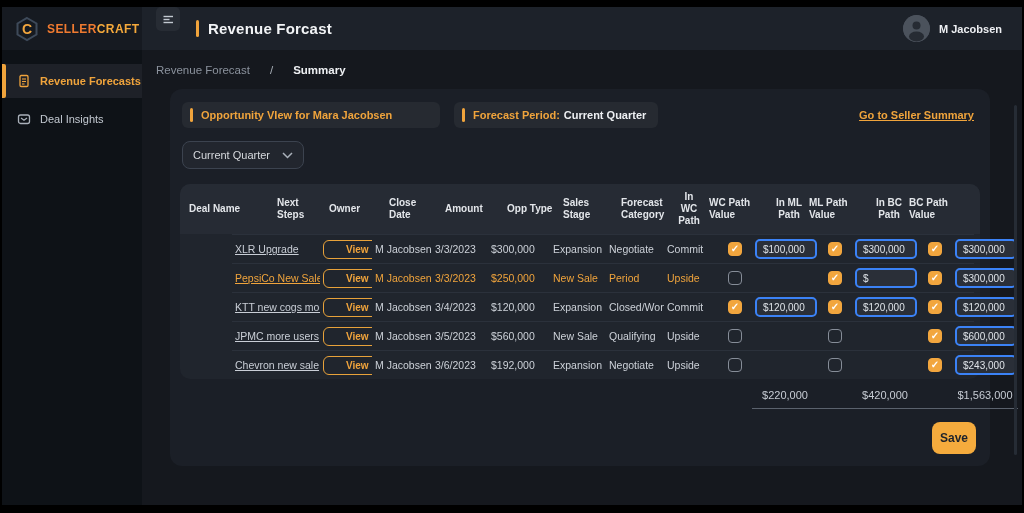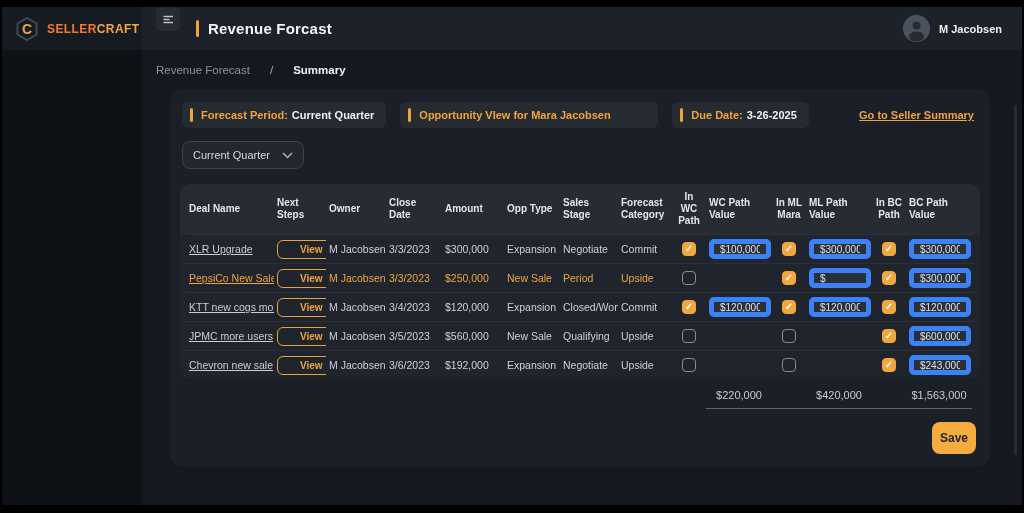--- a/index.html
+++ b/index.html
@@ -47,36 +47,36 @@
   .chip-bar { width:3px; height:14px; background:#f0a43c; border-radius:2px; flex-shrink:0; }
   .chip-accent { color:#f0a43c; }
   .chip-label { color:#f0a43c; margin-right:4px; }
   .chip-value { color:#eef0f3; }
   .chip.wide { flex:0 0 258px; }
   .seller-link { margin-left:auto; color:#f0a43c; font-size:11px; font-weight:bold; text-decoration:underline; cursor:pointer; padding-right:4px; }
 
   .select-row { margin-top:13px; padding:0 2px; }
   .select { width:122px; height:28px; background:#22262e; border:1px solid #3c434f; border-radius:8px; display:flex; align-items:center; justify-content:space-between; padding:0 10px; font-size:11px; color:#d6d9dd; cursor:pointer; }
 
-  .tgrid { display:grid; grid-template-columns:88px 52px 60px 56px 62px 56px 58px 54px 34px 66px 34px 66px 34px 66px; align-items:center; }
+  .tgrid { display:grid; grid-template-columns:88px 52px 60px 56px 62px 56px 58px 54px 34px 66px 34px 66px 34px 66px; align-items:center;margin-left:46px; }
   .table-box { margin-top:15px; background:#20252d; border-radius:10px; padding:0 6px; }
   .thead { min-height:36px; background:#262b34; margin:0 -6px; border-radius:10px 10px 0 0; padding:5px 6px; }
   .th { font-size:10px; font-weight:bold; color:#e3e6ea; line-height:1.2; padding:2px 3px; }
   .th.center { text-align:center; }
   .trow { height:29px; border-top:1px solid #2b313b; }
   .trow:first-of-type { border-top:none; }
   .cell { font-size:10.5px; color:#ccd1d8; padding:0 3px; white-space:nowrap; overflow:hidden; }
   .cell.center { text-align:center; }
   .deal-link { color:#c9ced6; text-decoration:underline; cursor:pointer; }
   .trow.hl .cell, .trow.hl .deal-link { color:#f0a43c; }
   .view-btn { background:transparent; border:1px solid #e8a23a; color:#f0a43c; font-size:10px; font-weight:bold; border-radius:6px; padding:3px 22px; cursor:pointer; font-family:inherit; }
   .cb { display:inline-flex; width:14px; height:14px; border:1.5px solid #868d98; border-radius:4px; background:transparent; cursor:pointer; vertical-align:middle; }
   .cb.checked { background:#f2a63e; border-color:#f2a63e; }
   .cb.checked::after { content:"\2713"; margin:auto; color:#fff; font-size:10px; font-weight:bold; line-height:1; }
-  .val-input { width:62px; height:20px; background:#2a2f38; border:5px solid #3b82f6; border-radius:5px; color:#dfe3e8; font-size:10px; padding:0 6px; font-family:inherit; }
+  .val-input { width:62px; height:20px; background:#2a2f38; border:2px solid #3b82f6; border-radius:5px; color:#dfe3e8; font-size:10px; padding:0 6px; font-family:inherit; }
 
   .totals-row { margin-top:10px; padding:0 6px; }
   .total-cell { font-size:11px; color:#c7ccd4; text-align:center; padding-bottom:7px; }
   .tline { border-bottom:1px solid #5b626d; height:100%; padding-bottom:7px; }
   .totals-row .tgrid > div { align-self:stretch; display:flex; align-items:flex-start; justify-content:center; }
 
   .save-row { display:flex; justify-content:flex-end; margin-top:13px; padding-right:4px; }
   .save-btn { background:#f5ab3d; color:#1d222b; border:none; border-radius:8px; font-size:12px; font-weight:bold; padding:9px 8px; cursor:pointer; font-family:inherit; }
 
   .scroll-edge { position:absolute; right:5px; top:55px; bottom:50px; width:3px; background:#262c35; border-radius:2px; }
@@ -92,20 +92,38 @@
       <span class="logo-hex">
         <svg viewBox="0 0 26 26" width="26" height="26">
           <polygon points="13,2 22.5,7.5 22.5,18.5 13,24 3.5,18.5 3.5,7.5" fill="none" stroke="#3e4a5a" stroke-width="2"></polygon>
         </svg>
         <span class="logo-c">C</span>
       </span>
       <span class="brand">
         <span class="p1">SELLER</span><span class="p2">CRAFT</span>
       </span>
     </div>
+    <div class="nav">
+      <div class="nav-item active">
+        <svg width="14" height="14" viewBox="0 0 14 14">
+          <rect x="3" y="1.5" width="8" height="11" rx="1.2" fill="none" stroke="#f0a43c" stroke-width="1.3"></rect>
+          <line x1="5" y1="5" x2="9" y2="5" stroke="#f0a43c" stroke-width="1.1"></line>
+          <line x1="5" y1="7.5" x2="9" y2="7.5" stroke="#f0a43c" stroke-width="1.1"></line>
+          <line x1="5" y1="10" x2="7.5" y2="10" stroke="#f0a43c" stroke-width="1.1"></line>
+        </svg>
+        <span>Revenue Forecasts</span>
+      </div>
+      <div class="nav-item">
+        <svg width="14" height="14" viewBox="0 0 14 14">
+          <rect x="1.5" y="3" width="11" height="8.5" rx="2" fill="none" stroke="#aab1ba" stroke-width="1.3"></rect>
+          <polyline points="4,6 7,8.2 10,6" fill="none" stroke="#aab1ba" stroke-width="1.2"></polyline>
+        </svg>
+        <span>Deal Insights</span>
+      </div>
+    </div>
   </div>
 
   <div class="right-side">
     <div class="topbar">
       <button class="menu-btn">
         <svg width="13" height="13" viewBox="0 0 13 13">
           <line x1="1.5" y1="3.5" x2="11" y2="3.5" stroke="#c3c9d1" stroke-width="1.4"></line>
           <line x1="1.5" y1="6.5" x2="7.5" y2="6.5" stroke="#c3c9d1" stroke-width="1.4"></line>
           <line x1="1.5" y1="9.5" x2="11" y2="9.5" stroke="#c3c9d1" stroke-width="1.4"></line>
         </svg>
@@ -129,31 +147,27 @@
     <div class="main">
       <div class="breadcrumb">
         <span class="bc-parent">Revenue Forecast</span>
         <span class="bc-sep">/</span>
         <span class="bc-current">Summary</span>
       </div>
 
       <div class="panel">
 
         <div class="chips-row">
+          <div class="chip wide">
+            <span class="chip-bar"></span>
+            <span class="chip-accent">Opportunity VIew for Mara Jacobsen</span>
+          </div>
           <div class="chip">
             <span class="chip-bar"></span>
             <span><span class="chip-label">Forecast Period:</span><span class="chip-value">Current Quarter</span></span>
-          </div>
-          <div class="chip wide">
-            <span class="chip-bar"></span>
-            <span class="chip-accent">Opportunity VIew for Mara Jacobsen</span>
-          </div>
-          <div class="chip">
-            <span class="chip-bar"></span>
-            <span><span class="chip-label">Due Date:</span><span class="chip-value">3-26-2025</span></span>
           </div>
           <a class="seller-link">Go to Seller Summary</a>
         </div>
 
         <div class="select-row">
           <div class="select">
             <span>Current Quarter</span>
             <svg width="11" height="7" viewBox="0 0 11 7">
               <polyline points="1,1 5.5,5.5 10,1" fill="none" stroke="#aab1ba" stroke-width="1.5"></polyline>
             </svg>
@@ -165,21 +179,21 @@
             <div class="th">Deal Name</div>
             <div class="th">Next Steps</div>
             <div class="th">Owner</div>
             <div class="th">Close Date</div>
             <div class="th">Amount</div>
             <div class="th">Opp Type</div>
             <div class="th">Sales Stage</div>
             <div class="th">Forecast Category</div>
             <div class="th center">In WC Path</div>
             <div class="th">WC Path Value</div>
-            <div class="th center">In ML Mara</div>
+            <div class="th center">In ML Path</div>
             <div class="th">ML Path Value</div>
             <div class="th center">In BC Path</div>
             <div class="th">BC Path Value</div>
           </div>
 
           <div class="trow tgrid">
             <div class="cell"><a class="deal-link">XLR Upgrade</a></div>
             <div class="cell"><button class="view-btn">View</button></div>
             <div class="cell">M Jacobsen</div>
             <div class="cell">3/3/2023</div>

